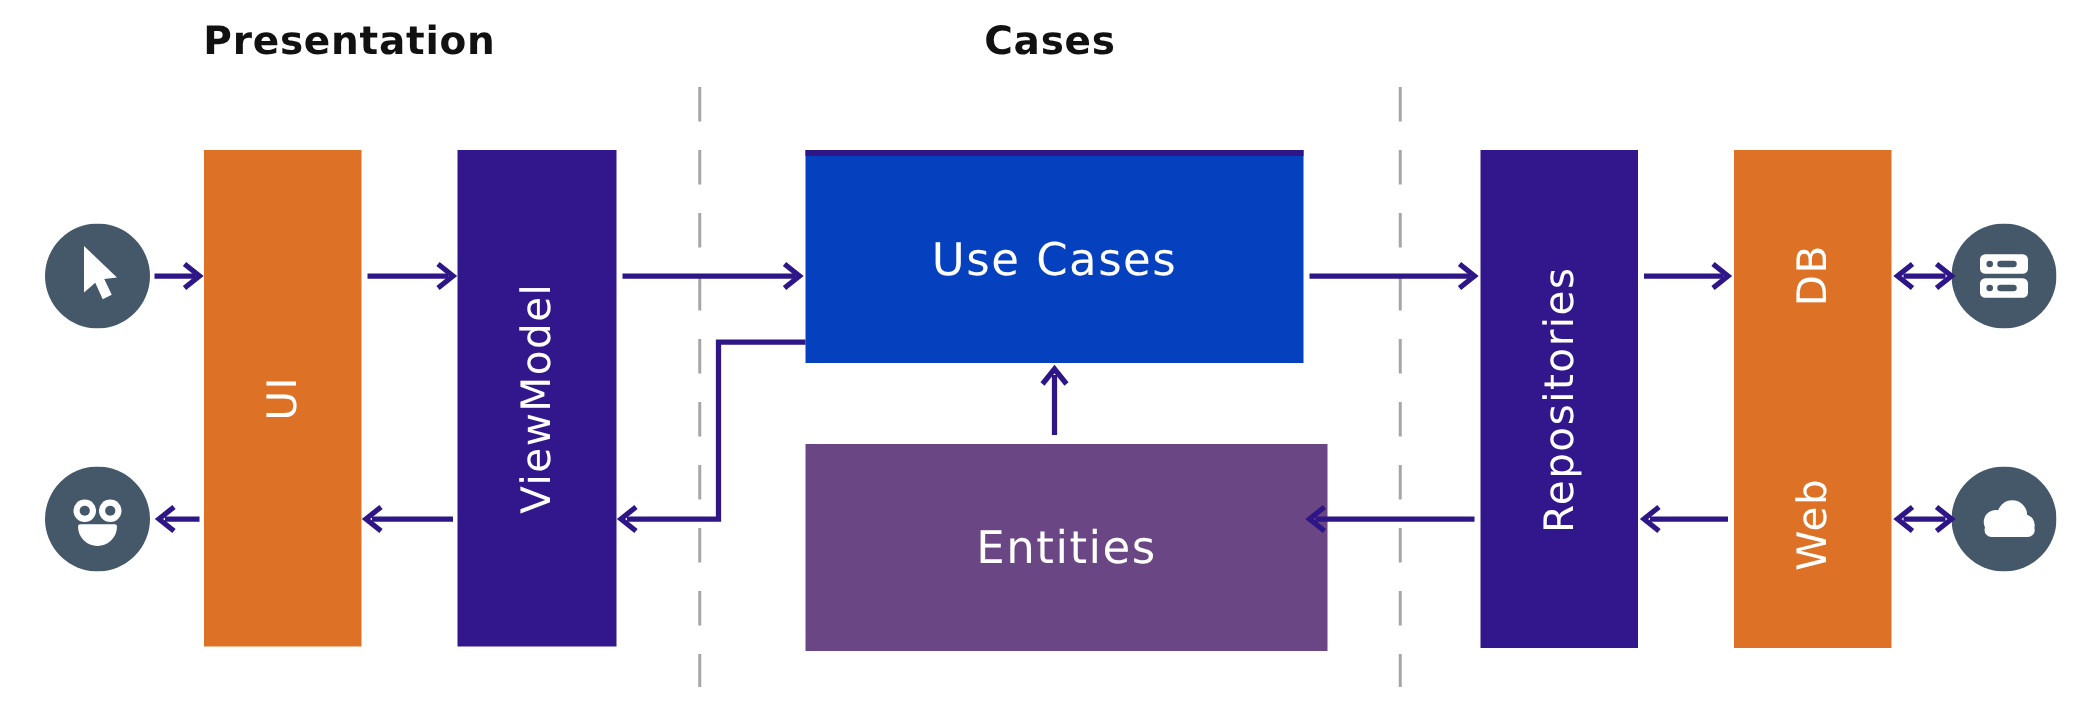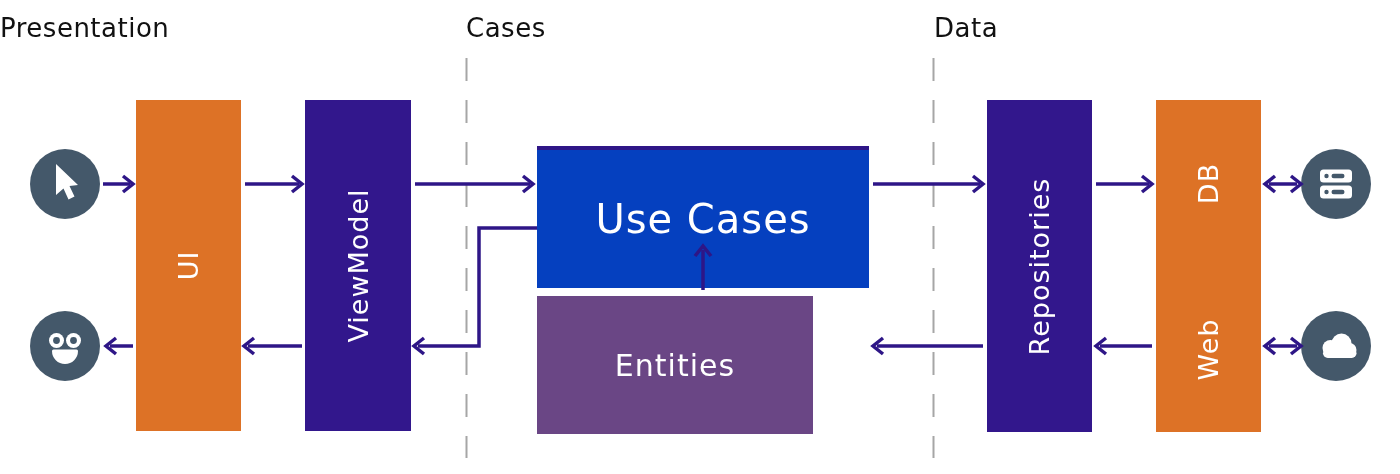--- a/index.html
+++ b/index.html
@@ -6,35 +6,35 @@
     --c-orange:#DD7226; --c-indigo:#32178C; --c-blue:#0540BF; --c-purple:#6A4685;
     --c-slate:#44586A; --c-arrow:#2E1687; --c-dash:#A6A6A6; --c-title:#111111;
     --c-label:#FFFFFF; --c-bg:#FFFFFF;
   }
   html,body{margin:0;padding:0;background:#f4f4f4;}
   .canvas{
     position:relative; width:1400px; height:474px; background:var(--c-bg);
     font-family:"DejaVu Sans","Liberation Sans",sans-serif; overflow:hidden;
   }
   .layer-title{
-    position:absolute; top:13px; text-align:left;
-    font-size:26px; font-weight:400; color:var(--c-title); letter-spacing:.5px;
+    position:absolute; top:13px; text-align:center;
+    font-size:26px; font-weight:700; color:var(--c-title); letter-spacing:.5px;
   }
   .t-presentation{left:0; width:466px;}
   .t-domain{left:466px; width:468px;}
   .t-data{left:934px; width:466px;}
   .box{
     position:absolute; display:flex; align-items:center; justify-content:center;
     color:var(--c-label); letter-spacing:1px;
   }
   .b-ui{left:136px; top:100px; width:105px; height:331px; background:var(--c-orange);}
   .b-viewmodel{left:305px; top:100px; width:106px; height:331px; background:var(--c-indigo);}
   .b-usecases{left:537px; top:100px; width:332px; height:142px; background:var(--c-blue);
-              border-top:4px solid var(--c-arrow); box-sizing:border-box; font-size:40px;margin-top:46px;}
-  .b-entities{left:537px; top:296px; width:276px; height:138px; background:var(--c-purple); font-size:30px;align-items:center;}
+              border-top:4px solid var(--c-arrow); box-sizing:border-box; font-size:30px;}
+  .b-entities{left:537px; top:296px; width:348px; height:138px; background:var(--c-purple); font-size:30px;align-items:center;}
   .b-repositories{left:987px; top:100px; width:105px; height:332px; background:var(--c-indigo);}
   .b-datasource{left:1156px; top:100px; width:105px; height:332px; background:var(--c-orange);
                 flex-direction:column; padding:0; display:block;}
   .half{position:absolute; left:0; width:100%; height:50%; display:flex; align-items:center; justify-content:center;}
   .half.top{top:0;} .half.bottom{top:50%;}
   .vlabel{transform:rotate(-90deg); white-space:nowrap; font-size:27px;}
   .hlabel{white-space:nowrap;}
   .iconwrap{position:absolute; width:70px; height:70px;}
   .ic-user-in{left:30px; top:149px;}
   .ic-user-out{left:30px; top:311px;}
@@ -43,21 +43,20 @@
   svg{display:block;}
   .overlay{position:absolute; left:0; top:0; width:1400px; height:474px; pointer-events:none;}
 </style>
 </head>
 <body>
 
 <div class="canvas">
 
   <div class="layer-title t-presentation">Presentation</div>
   <div class="layer-title t-domain">Cases</div>
-  <div class="layer-title t-data">Data</div>
 
   <div class="box b-ui">
     <span class="vlabel">UI</span>
   </div>
   <div class="box b-viewmodel">
     <span class="vlabel">ViewModel</span>
   </div>
   <div class="box b-usecases">
     <span class="hlabel">Use Cases</span>
   </div>

